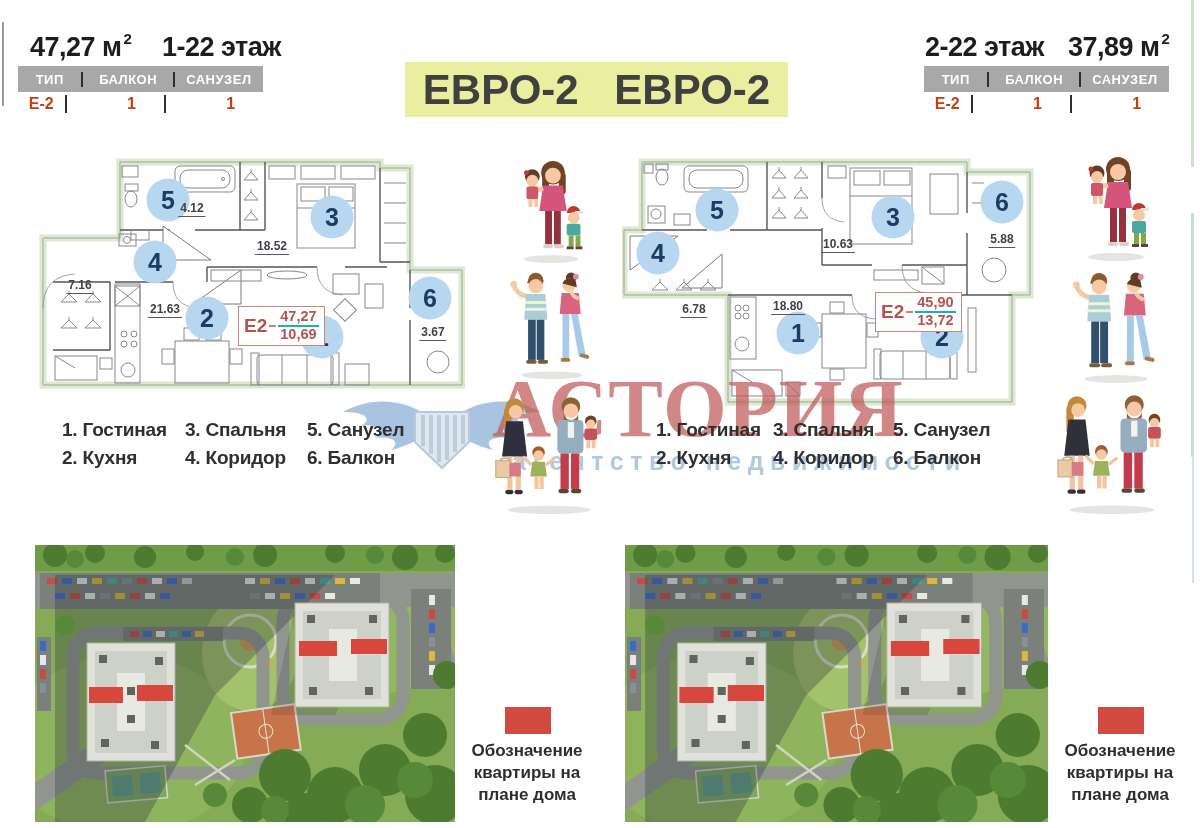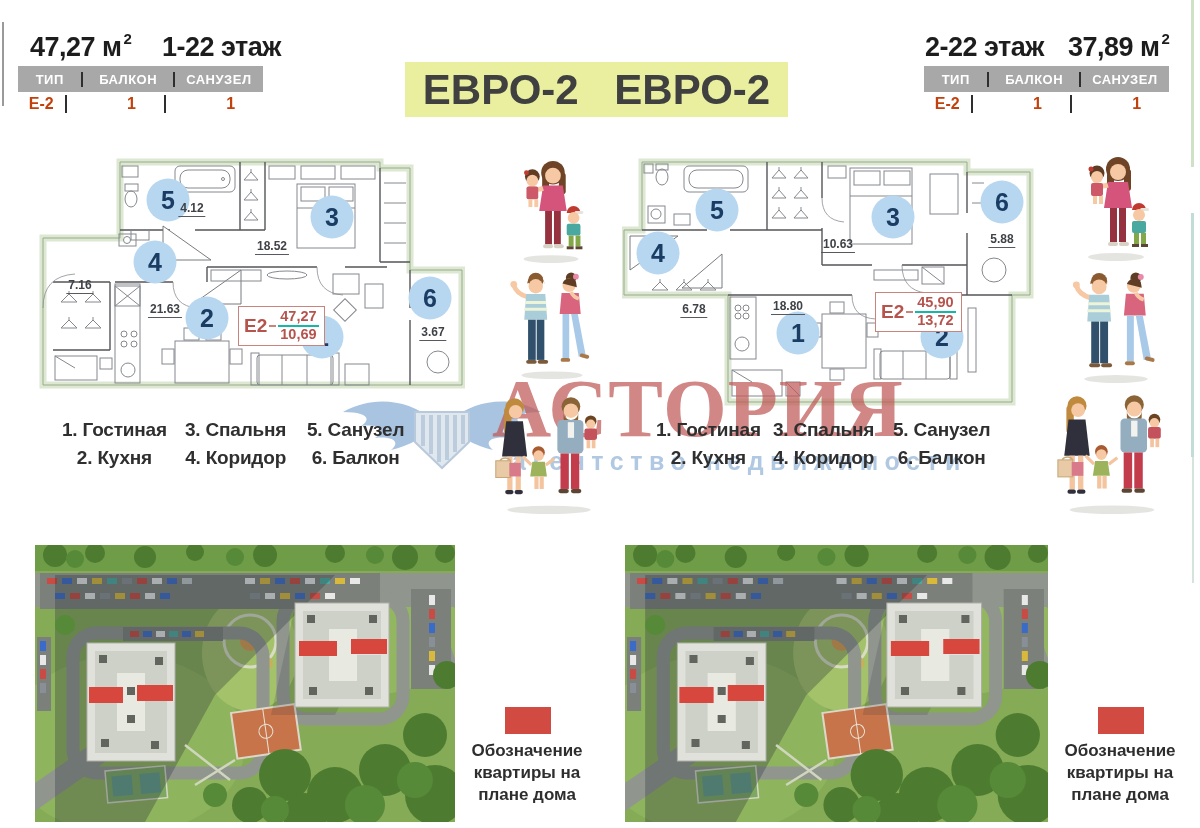--- a/index.html
+++ b/index.html
@@ -31,21 +31,21 @@
   .dim{position:absolute;font-size:12px;font-weight:600;color:#3f4247;border-bottom:1px solid #565a60;
        padding:0 2px 1px;transform:translateX(-50%);white-space:nowrap;}
   .tag{position:absolute;display:flex;align-items:center;gap:2px;border:1px solid #c8847d;background:#fff;
        color:#b5534c;padding:2px 5px;}
   .tag .tag-type{font-size:19px;font-weight:600;}
   .tag .tag-dash{width:7px;height:2px;background:#c8847d;}
   .tag .frac{display:flex;flex-direction:column;align-items:center;font-size:14.5px;font-weight:700;line-height:1.1;}
   .tag .frac .top{border-bottom:2px solid #14b8a6;padding:0 2px;}
 
   
-  .legend{position:absolute;z-index:6;font-size:19px;font-weight:600;color:#2f2f2f;letter-spacing:-0.2px;text-align:center;}
+  .legend{position:absolute;z-index:6;font-size:19px;font-weight:600;color:#2f2f2f;letter-spacing:-0.2px;}
   .legend .col{position:absolute;top:0;display:flex;flex-direction:column;gap:6px;white-space:nowrap;}
 
   
   .brand{position:absolute;left:492px;top:368px;font-family:"Liberation Serif",serif;font-size:82px;font-weight:700;
          color:#c05a57;opacity:.72;letter-spacing:1px;line-height:1;z-index:4;white-space:nowrap;}
   .brand-sub{position:absolute;left:512px;top:447px;font-size:25px;font-weight:600;letter-spacing:6.5px;
              color:#b0c8e2;z-index:4;white-space:nowrap;}
   .logo{position:absolute;left:336px;top:382px;z-index:2;}
 
   

